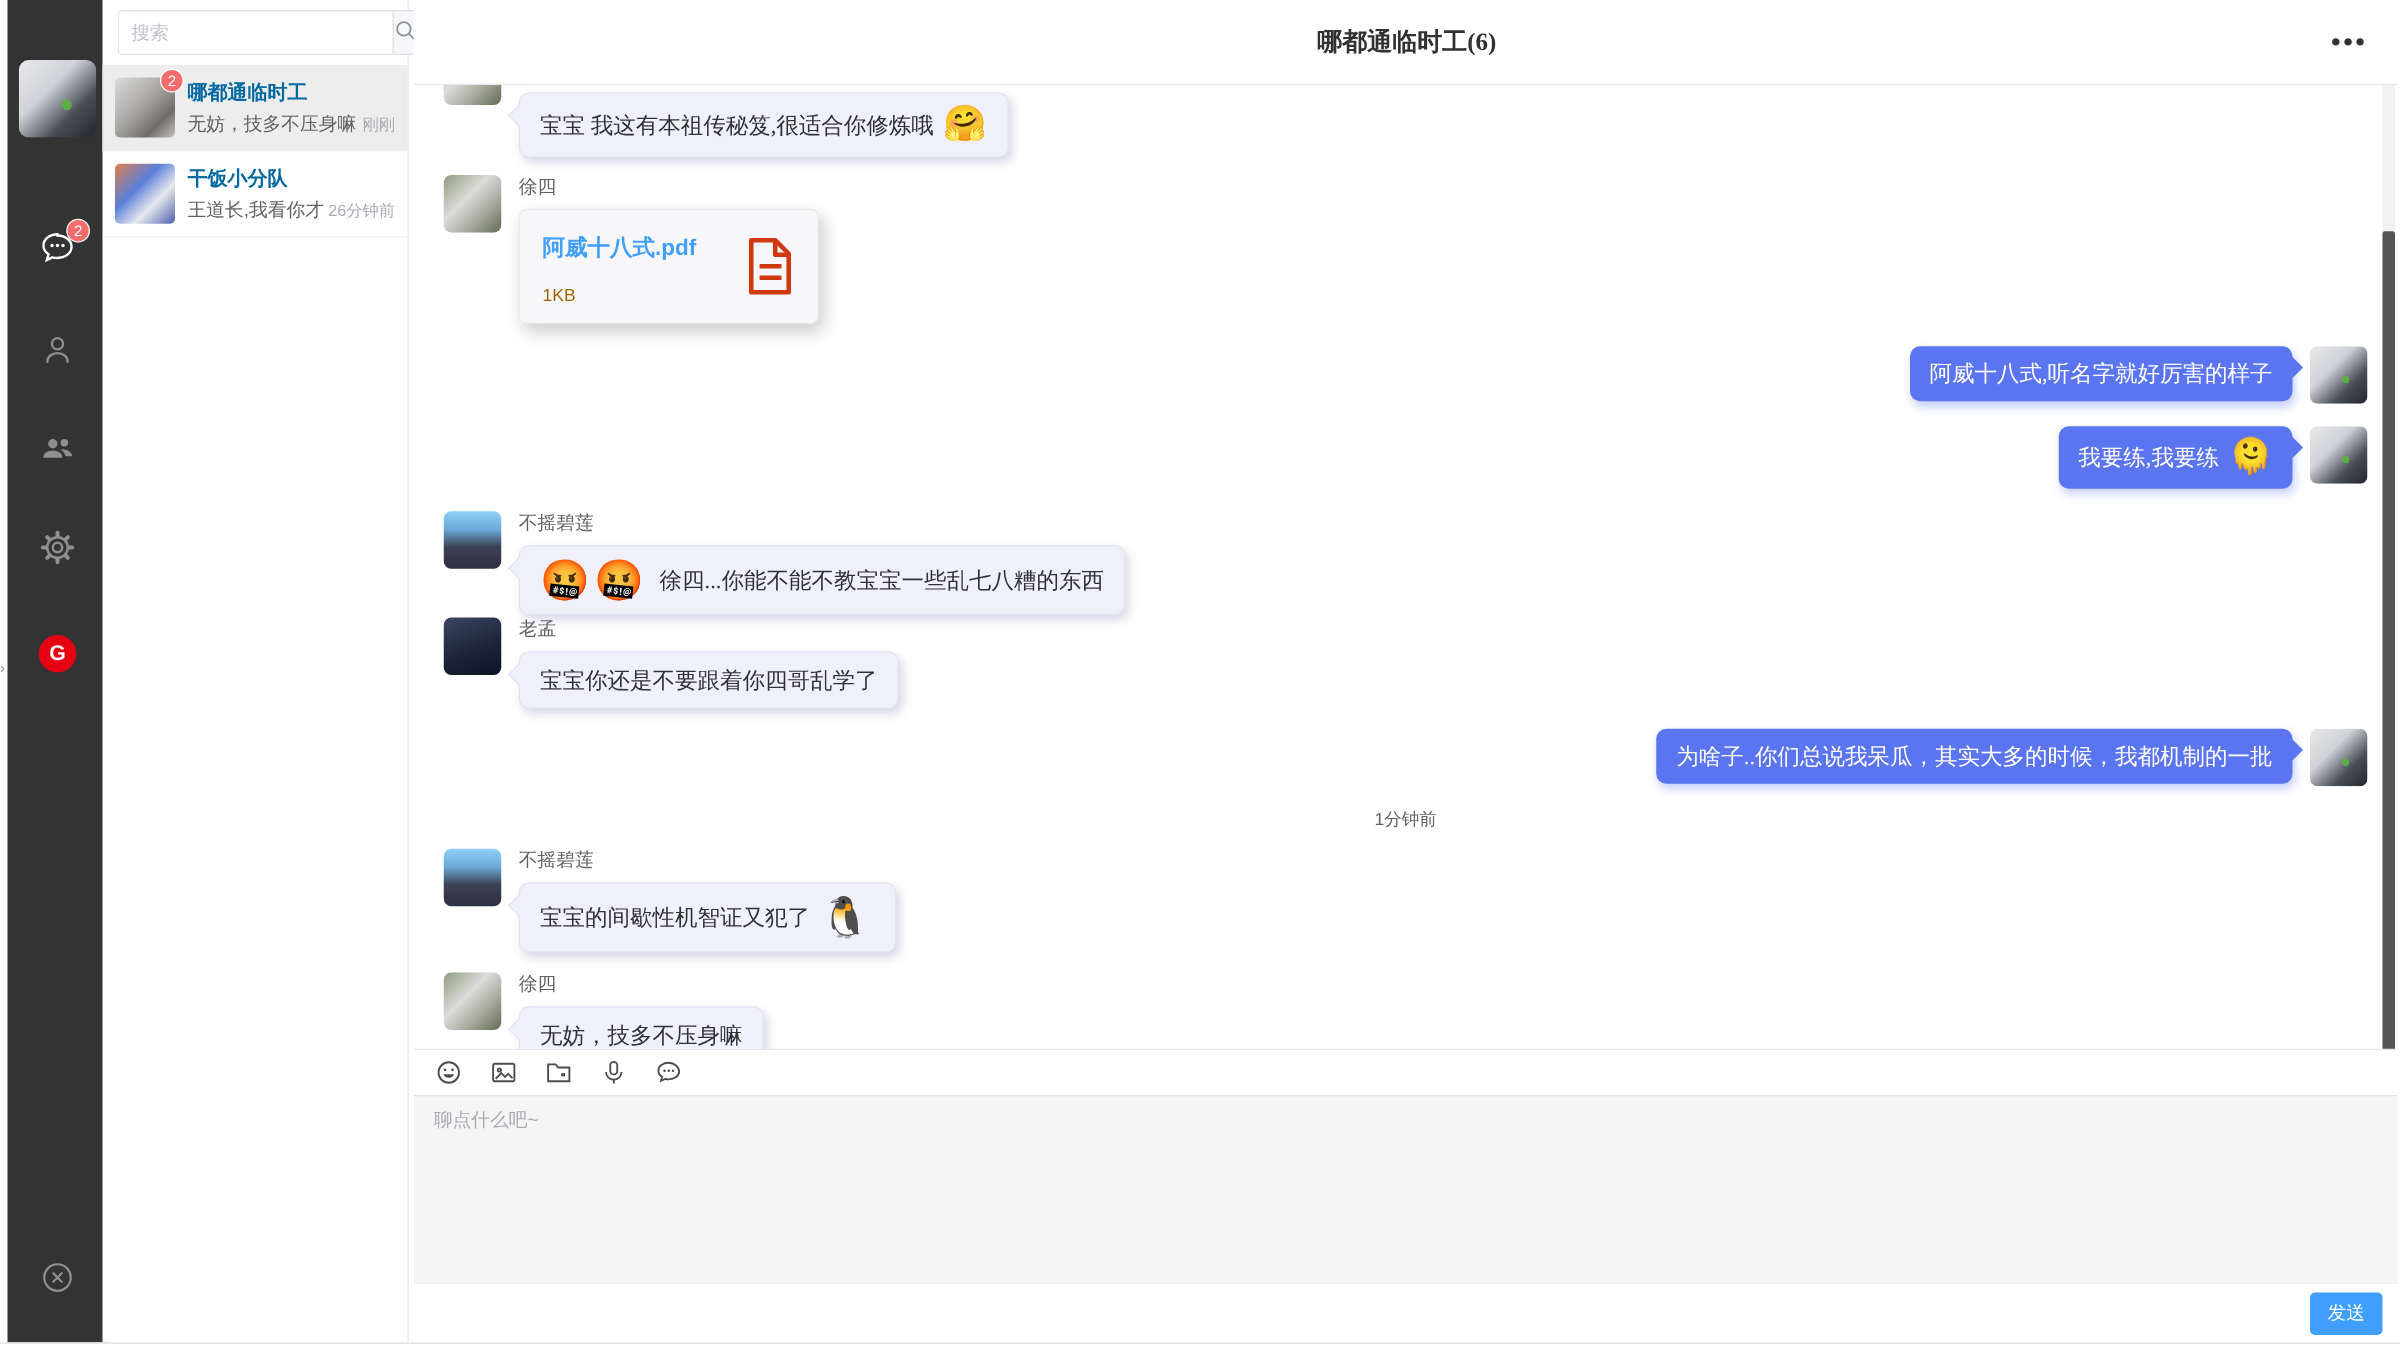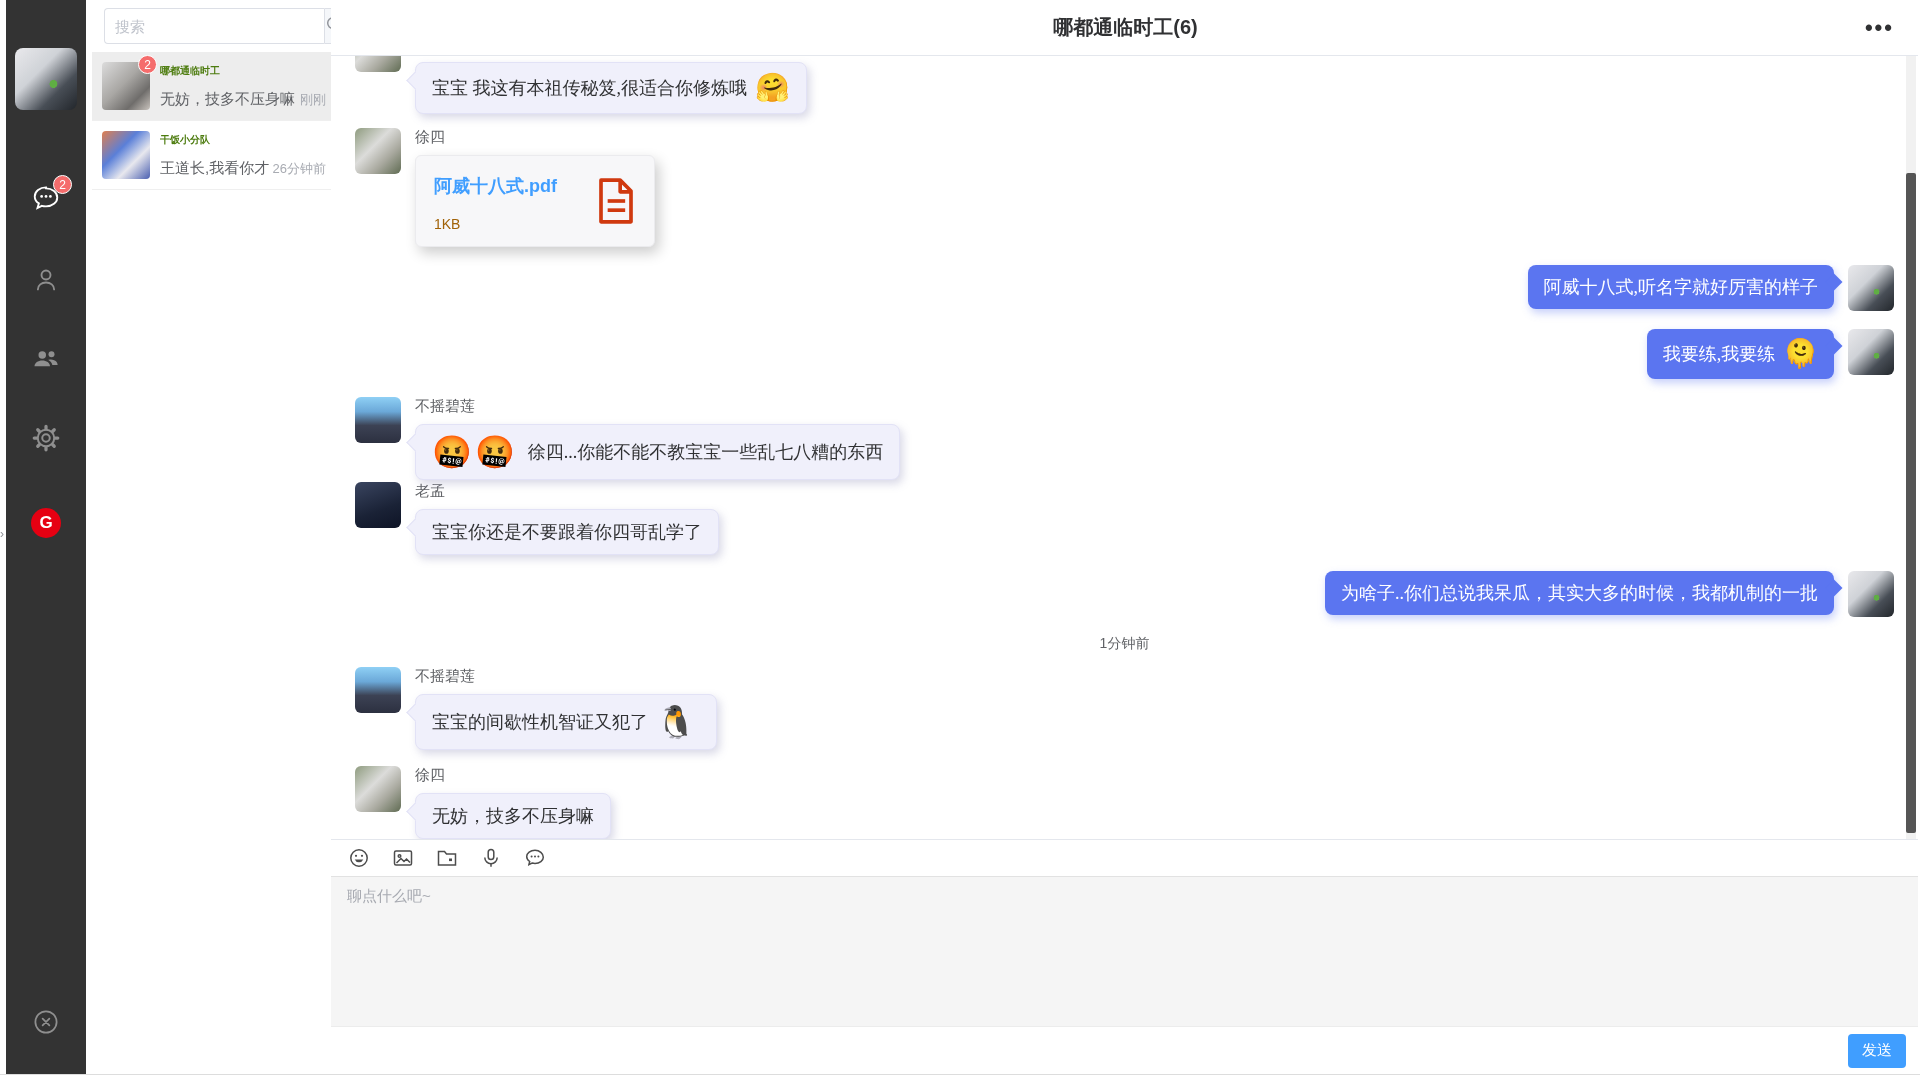--- a/index.html
+++ b/index.html
@@ -14,48 +14,48 @@
     background: radial-gradient(circle at 62% 58%, #5fae43 0 7%, rgba(0,0,0,0) 8%),
                 linear-gradient(135deg,#e9e9ec 0%,#cfd2d7 38%,#484e56 70%,#22262b 100%); }
   .rail-item { position:absolute; left:0; width:80px; display:flex; justify-content:center; cursor:pointer; }
   .rail-badge { position:absolute; top:-8px; right:14px; min-width:19px; height:19px; padding:0 5px;
     background:#f56c6c; border:1px solid #fff; border-radius:10px; color:#fff; font-size:12px;
     display:flex; align-items:center; justify-content:center; }
   .g-logo { width:30px; height:30px; border-radius:50%; background:#e60012; color:#fff;
     font-weight:bold; font-size:17px; display:flex; align-items:center; justify-content:center; }
 
   
-  .chatlist { position:absolute; left:92px; top:0; width:245px; height:1074px; background:#fff;
+  .chatlist { position:absolute; left:82px; top:0; width:245px; height:1074px; background:#fff;
     border-right:1px solid #e4e7ed; }
   .search-row { display:flex; padding:8px 12px 8px 12px; }
   .search-input { flex:1; height:36px; border:1px solid #dcdfe6; border-right:none; border-radius:4px 0 0 4px;
     padding:0 10px; font-size:15px; color:#303133; outline:none; font-family:inherit; }
   .search-input::placeholder { color:#c0c4cc; }
   .search-btn { width:46px; height:36px; border:1px solid #dcdfe6; border-radius:0 4px 4px 0;
     background:#f5f7fa; display:flex; align-items:center; justify-content:center; cursor:pointer; }
   .chat-item { display:flex; gap:10px; padding:10px 10px 10px 10px; border-bottom:1px solid #efefef;
     cursor:pointer; position:relative; }
   .chat-item.selected { background:#ededed; }
   .ci-avatar { width:48px; height:48px; border-radius:4px; flex-shrink:0; position:relative; }
   .av-group1 { background:linear-gradient(135deg,#dcdcdc 0%,#a9a7a4 45%,#6f6d6b 75%,#c9c3bd 100%); }
   .av-group2 { background:linear-gradient(135deg,#e07f4f 0%,#5a7fd8 38%,#e8e8ee 66%,#4a5fb0 100%); }
   .ci-badge { position:absolute; top:-7px; right:-7px; min-width:19px; height:19px; padding:0 5px;
     background:#f56c6c; border:1px solid #fff; border-radius:10px; color:#fff; font-size:12px;
     display:flex; align-items:center; justify-content:center; }
   .ci-badge:empty { display:none; }
   .ci-main { flex:1; min-width:0; display:flex; flex-direction:column; justify-content:space-between; padding:2px 0 1px; }
-  .ci-title { font-size:10px; font-weight:bold; color:#4d7c0f; white-space:nowrap; overflow:hidden; }
+  .ci-title { font-size:16px; font-weight:bold; color:#0369a1; white-space:nowrap; overflow:hidden; }
   .ci-bottom { display:flex; justify-content:space-between; align-items:baseline; }
   .ci-preview { font-size:15px; color:#606266; white-space:nowrap; overflow:hidden; }
   .ci-time { font-size:13px; color:#a8abb2; flex-shrink:0; margin-left:4px; }
 
   
   .main { position:absolute; left:331px; top:0; width:1589px; height:1074px; display:flex; flex-direction:column; background:#fff; }
-  .chat-header { height:56px; flex-shrink:0; border-bottom:1px solid #e4e7ed; position:relative;
-    display:flex; align-items:center; justify-content:center; }
+  .chat-header { height:68px; flex-shrink:0; border-bottom:1px solid #e4e7ed; position:relative;
+    display:flex; align-items:center; justify-content:center;font-family:Liberation Serif, serif; }
   .chat-title { font-size:20px; font-weight:bold; color:#303133; }
   .menu-dots { position:absolute; right:26px; top:50%; transform:translateY(-50%);
     font-size:22px; font-weight:bold; color:#303133; letter-spacing:2px; line-height:10px; cursor:pointer; }
 
   .msg-list { flex:1; position:relative; overflow:hidden; padding:0 26px 0 24px; }
   .scroll-track { position:absolute; right:4px; top:0; bottom:0; width:10px; background:#f1f1f1; }
   .scroll-thumb { position:absolute; left:0; top:117px; width:10px; height:660px; background:#555; border-radius:2px; cursor:grab; }
 
   .msg-row { display:flex; align-items:flex-start; margin-top:16px; }
   .msg-row.out { justify-content:flex-end; }

